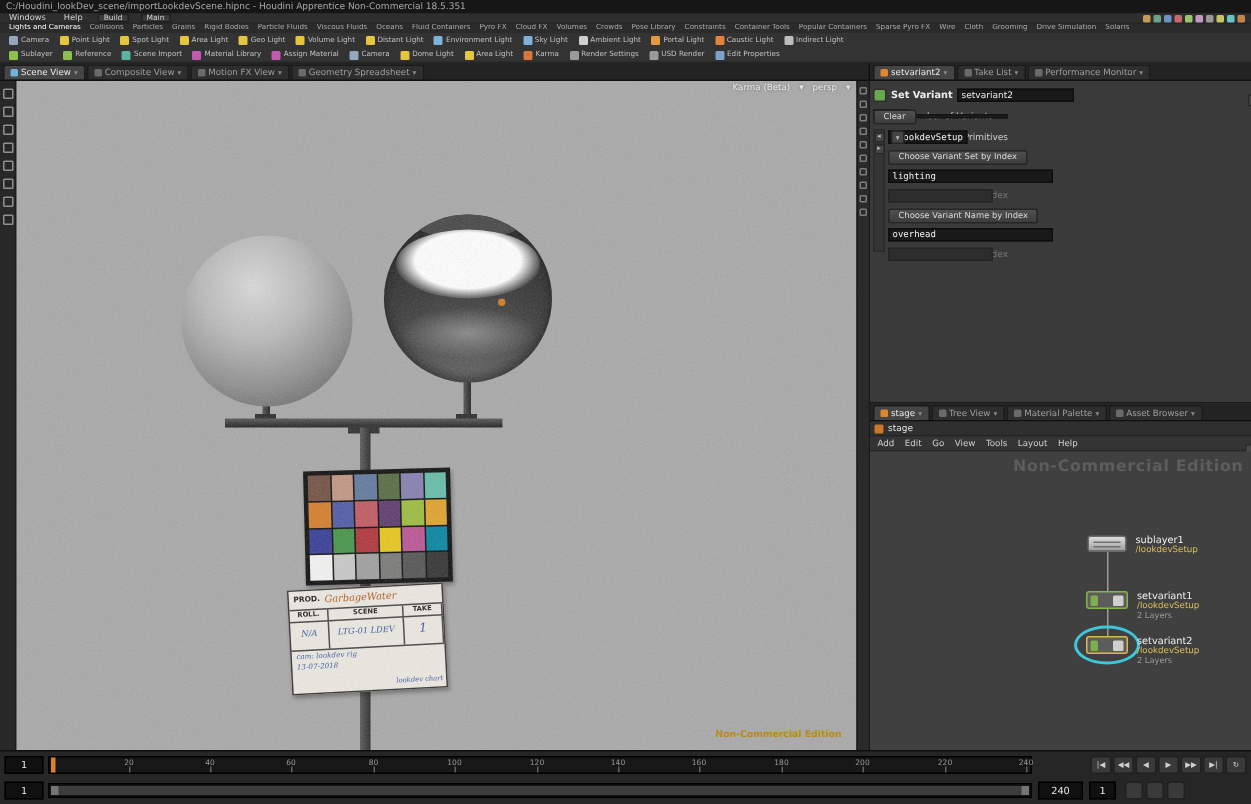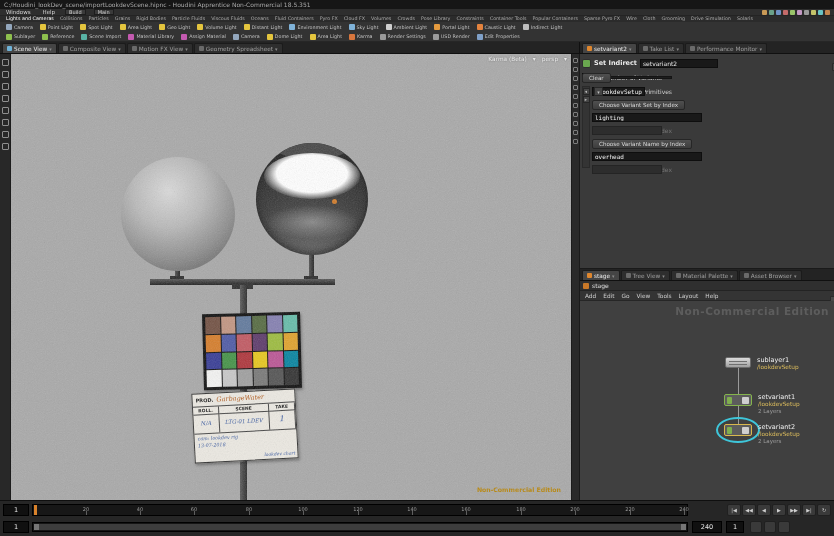--- a/index.html
+++ b/index.html
@@ -473,21 +473,21 @@
       <div class="vs-icon" style="position: static;"></div>
       <div class="vs-icon" style="position: static;"></div>
       <div class="vs-icon" style="position: static;"></div>
       <div class="vs-icon" style="position: static;"></div>
       <div class="vs-icon" style="position: static;"></div>
     </div>
 
   <div id="param-pane">
     <div id="param-header">
       <div id="param-node-icon"></div>
-      <div id="param-type-label">Set Indirect</div>
+      <div id="param-type-label">Set Variant</div>
       <div id="param-name-field">setvariant2</div>
       <div id="param-header-icons">
         <div class="ph-icon"></div>
         <div class="ph-icon"></div>
       </div>
     </div>
 
     <div id="row-num" class="parm-row">
       <div class="parm-label">Number of Variants</div>
       <div class="parm-field" style="width:24px;">1</div>

